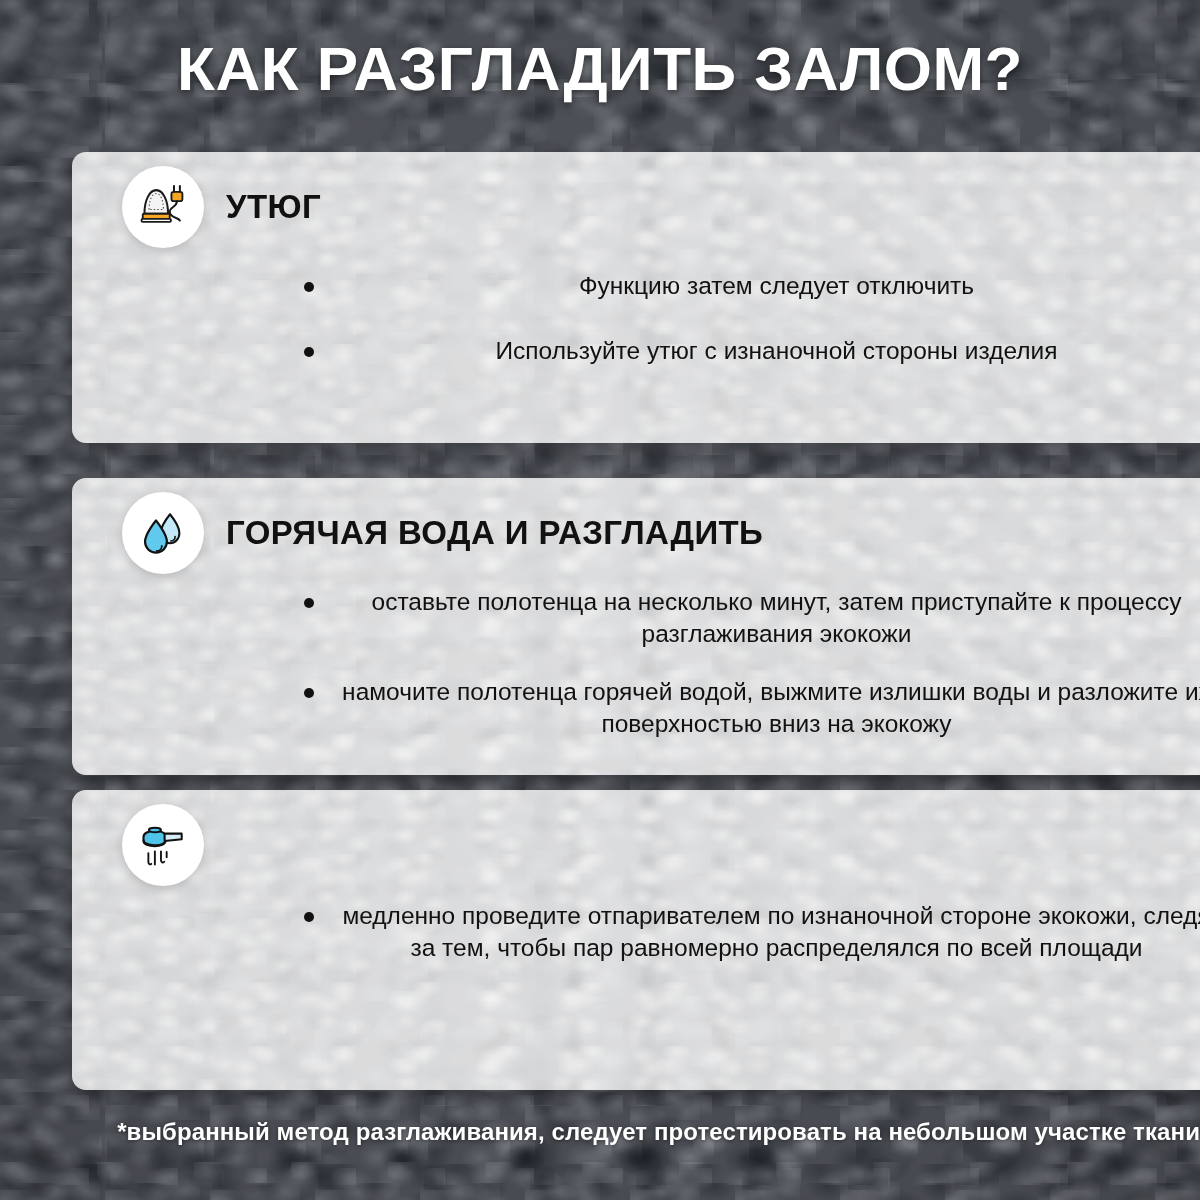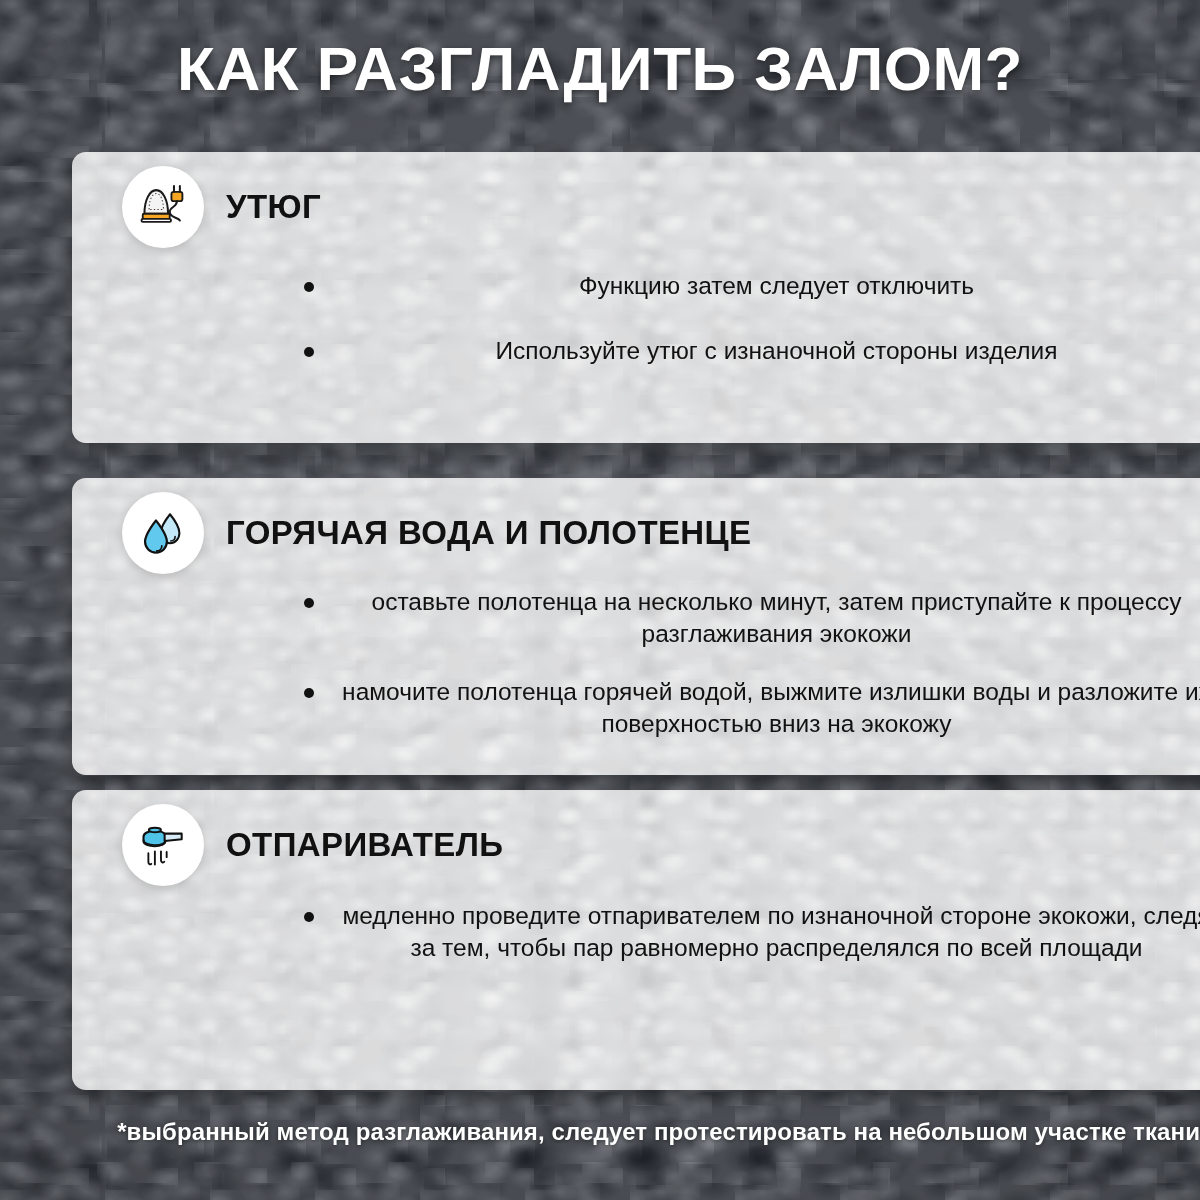--- a/index.html
+++ b/index.html
@@ -255,21 +255,21 @@
     <div class="card-inner">
       <div class="card-head">
         <div class="icon-badge">
           <svg width="50" height="50" viewBox="0 0 64 64">
             <path d="M41 8 C41 8 53 23 53 32 C53 39.5 47.6 45 41 45 C34.4 45 29 39.5 29 32 C29 23 41 8 41 8 Z" fill="#c3e8f8" stroke="#111111" stroke-width="2.6" stroke-linejoin="round"></path>
             <path d="M47.5 36.5 C47.5 40 45 42.2 42 42.2" fill="none" stroke="#111111" stroke-width="2.1" stroke-linecap="round"></path>
             <path d="M23 16 C23 16 37 33 37 43 C37 51.2 30.7 57 23 57 C15.3 57 9 51.2 9 43 C9 33 23 16 23 16 Z" fill="#62c9ee" stroke="#111111" stroke-width="2.8" stroke-linejoin="round"></path>
             <path d="M30.5 48.5 C30.5 52.4 27.4 54.9 24 54.9" fill="none" stroke="#111111" stroke-width="2.2" stroke-linecap="round"></path>
           </svg>
         </div>
-        <div class="card-title">ГОРЯЧАЯ ВОДА И ПОЛОТЕНЦЕ</div>
+        <div class="card-title">ГОРЯЧАЯ ВОДА И РАЗГЛАДИТЬ</div>
       </div>
 
       <ul class="bullets">
         <li class="bullet">
           <span class="bullet-dot"></span>
           <span class="bullet-text">оставьте полотенца на несколько минут, затем приступайте к процессу разглаживания экокожи</span>
         </li>
         <li class="bullet">
           <span class="bullet-dot"></span>
           <span class="bullet-text">намочите полотенца горячей водой, выжмите излишки воды и разложите их поверхностью вниз на экокожу</span>
@@ -287,21 +287,20 @@
             <path d="M8 22 C8 17.5 14 14.5 22 14.5 C30 14.5 35 17.5 35 22 L35 27.5 C35 31 29 33.5 22 33.5 C14 33.5 8 31 8 27.5 Z" fill="#4fc3e8" stroke="#111111" stroke-width="2.6" stroke-linejoin="round"></path>
             <path d="M8 25.5 C8 29.5 14 32 22 32 C30 32 35 29.5 35 25.5" fill="none" stroke="#111111" stroke-width="2.1"></path>
             <ellipse cx="22" cy="13.5" rx="7.5" ry="2.8" fill="#4fc3e8" stroke="#111111" stroke-width="2.4"></ellipse>
             <path d="M34 18 L55 18 L55 25 L34 27 Z" fill="#d8ecf7" stroke="#111111" stroke-width="2.5" stroke-linejoin="round"></path>
             <path d="M14 42 L14 53 C14 55.6 16.2 56.6 17.6 55.2" fill="none" stroke="#111111" stroke-width="2.3" stroke-linecap="round"></path>
             <path d="M22 40 L22 56" fill="none" stroke="#111111" stroke-width="2.3" stroke-linecap="round"></path>
             <path d="M29.5 40 L29.5 50.5 C29.5 53.4 32.2 54.3 33.6 52.6" fill="none" stroke="#111111" stroke-width="2.3" stroke-linecap="round"></path>
             <path d="M36.5 40.5 C36.5 43.5 36.5 45.5 36.5 47" fill="none" stroke="#111111" stroke-width="2.3" stroke-linecap="round"></path>
           </svg>
         </div>
-        <div class="card-title">ОТПАРИВАТЕЛЬ</div>
       </div>
 
       <ul class="bullets">
         <li class="bullet">
           <span class="bullet-dot"></span>
           <span class="bullet-text">медленно проведите отпаривателем по изнаночной стороне экокожи, следя за тем, чтобы пар равномерно распределялся по всей площади</span>
         </li>
       </ul>
     </div>
   </div>

